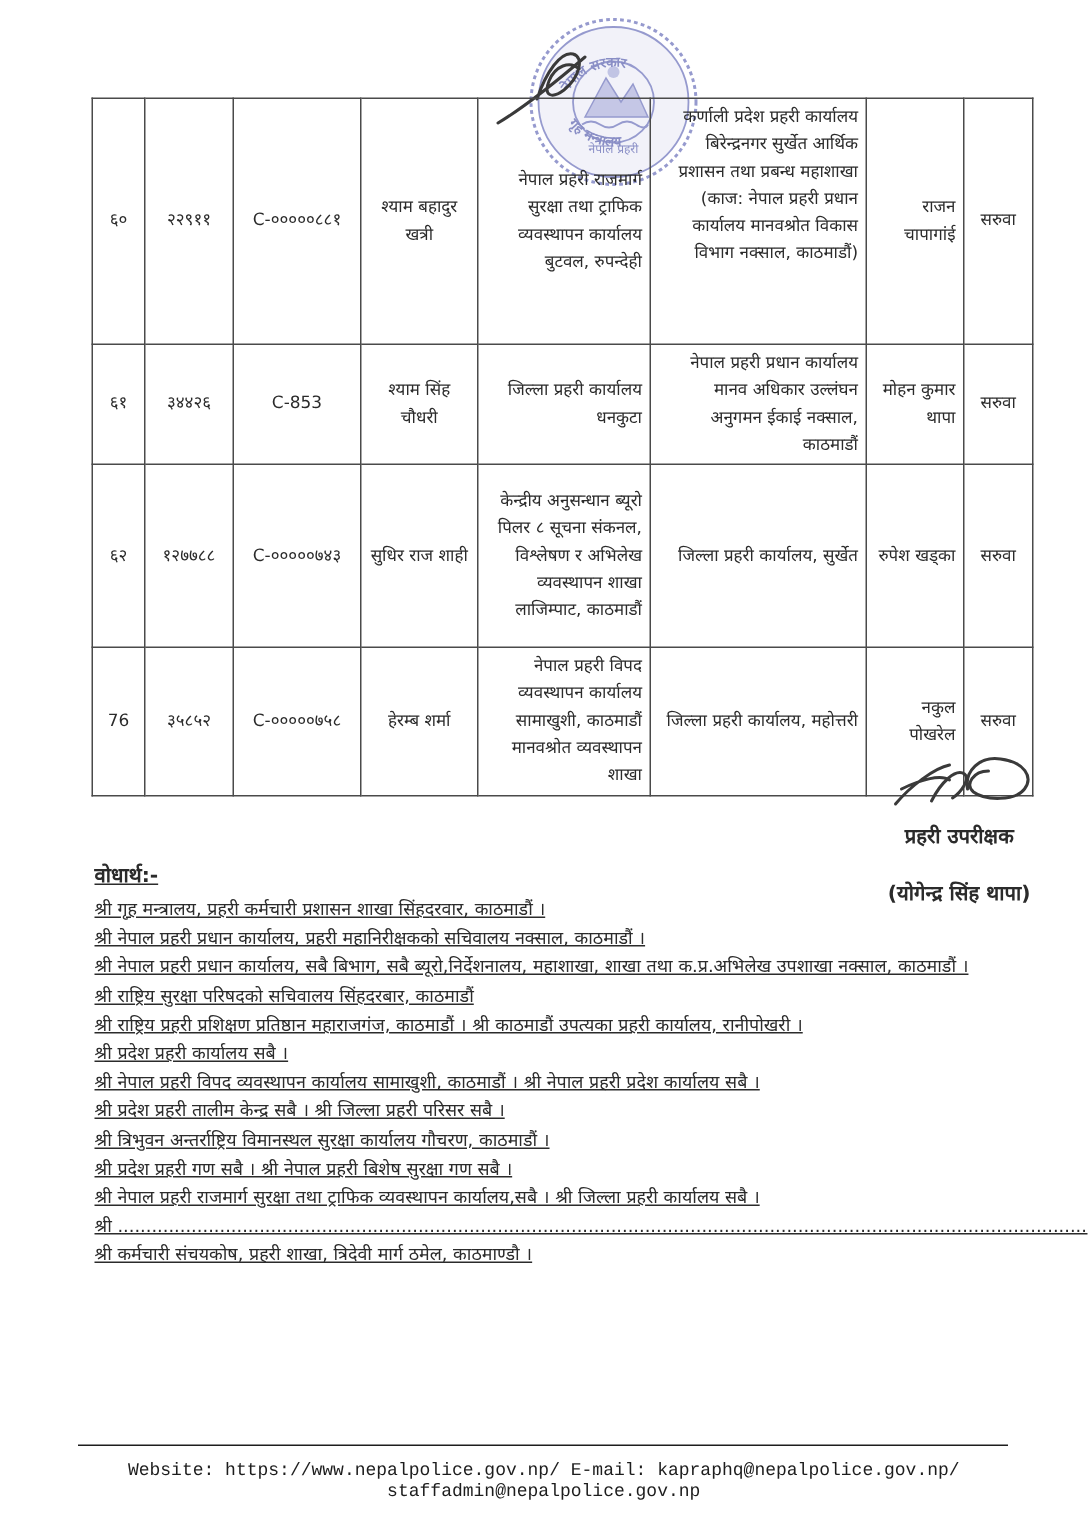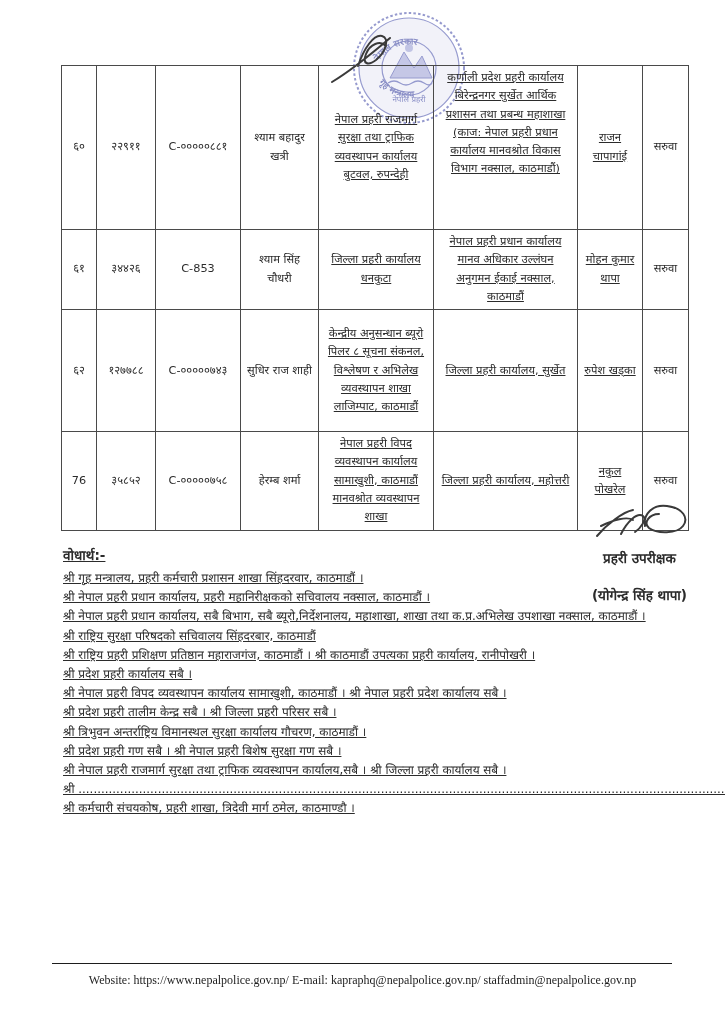--- a/index.html
+++ b/index.html
@@ -14,39 +14,40 @@
   .sig-bottom{position:absolute;left:593px;top:496px;width:100px;height:58px;}
   
   table.transfer{
     position:absolute;left:61px;top:65px;border-collapse:collapse;
     table-layout:fixed;width:627px;font-size:11.3px;line-height:1.62;
   }
   table.transfer td{
     border:1.4px solid #4a4a4a;padding:3px 5px;vertical-align:middle;
     text-align:center;word-wrap:break-word;
   }
-  table.transfer td.left{text-align:center;text-decoration:underline;}
+  table.transfer td.left{text-align:right;}
   table.transfer td.top{vertical-align:top;}
   tr.r0{height:164px;} tr.r1{height:63px;} tr.r2{height:122px;} tr.r3{height:97px;}
   
   .bodhartha{position:absolute;left:63px;top:546px;width:580px;}
   .bodhartha-heading{
     font-size:13.5px;font-weight:bold;text-decoration:underline;
     margin-bottom:5px;
+    margin-top:28px;
   }
   .bodhartha-line{font-size:11.9px;line-height:19.2px;white-space:nowrap;text-decoration:underline;}
   
   .sign-block{position:absolute;right:38px;top:552px;text-align:center;}
   .sign-title{font-size:13.5px;font-weight:bold;line-height:1.0;}
   .sign-name{font-size:13.5px;font-weight:bold;margin-top:20px;}
   
   .footer-rule{position:absolute;left:52px;top:963px;width:620px;border-top:1.6px solid #1d1d1d;}
   .footer-text{
     position:absolute;left:0;top:973px;width:725px;text-align:center;
-    font-family:Liberation Serif, serif;font-size:12px;color:#1d1d1d;
+    font-family:Liberation Mono, monospace;font-size:12px;color:#1d1d1d;
   }
 </style>
 </head>
 <body>
 
 <svg class="stamp" viewBox="0 0 118 122">
   <defs>
     <path id="arcTop" d="M 24,66 A 36,36 0 0 1 94,66" fill="none"></path>
     <path id="arcBottom" d="M 22,62 A 38,38 0 0 0 96,62" fill="none"></path>
   </defs>

